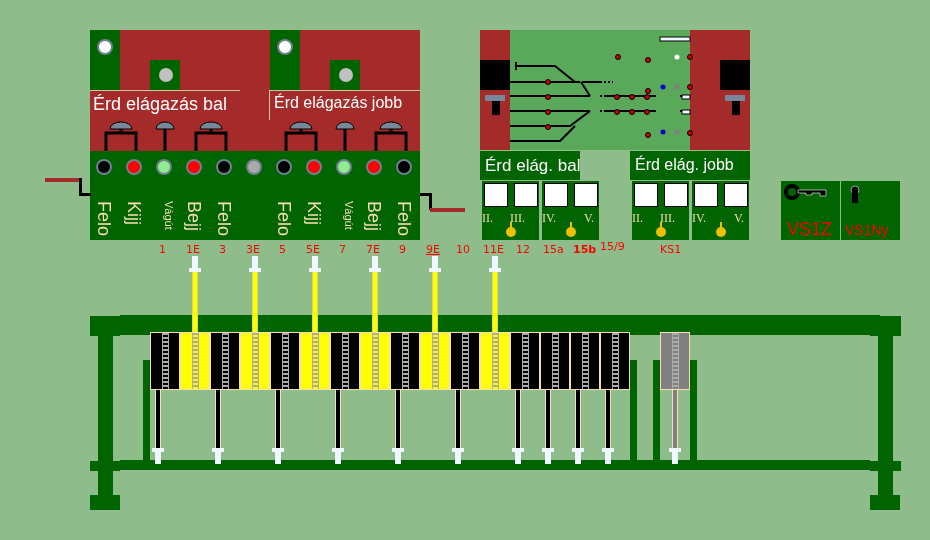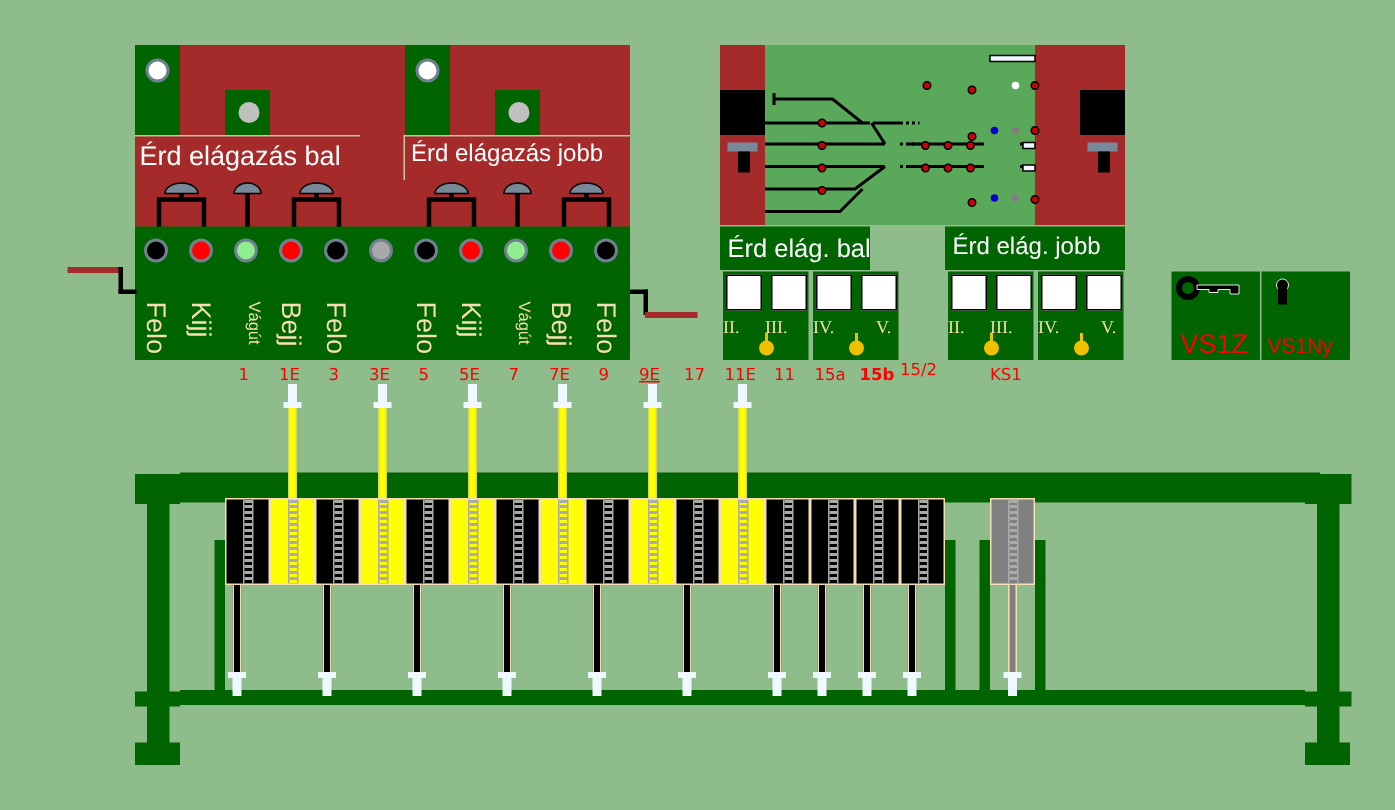--- a/index.html
+++ b/index.html
@@ -204,26 +204,26 @@
     <div class="num" style="left:159px;top:243px;">1</div>
     <div class="num" style="left:186px;top:243px;">1E</div>
     <div class="num" style="left:219px;top:243px;">3</div>
     <div class="num" style="left:246px;top:243px;">3E</div>
     <div class="num" style="left:279px;top:243px;">5</div>
     <div class="num" style="left:306px;top:243px;">5E</div>
     <div class="num" style="left:339px;top:243px;">7</div>
     <div class="num" style="left:366px;top:243px;">7E</div>
     <div class="num" style="left:399px;top:243px;">9</div>
     <div class="num" style="left:426px;top:243px;text-decoration:underline;">9E</div>
-    <div class="num" style="left:456px;top:243px;">17</div>
+    <div class="num" style="left:456px;top:243px;">10</div>
     <div class="num" style="left:483px;top:243px;">11E</div>
-    <div class="num" style="left:516px;top:243px;">11</div>
+    <div class="num" style="left:516px;top:243px;">12</div>
     <div class="num" style="left:543px;top:243px;">15a</div>
     <div class="num" style="left:573px;top:243px;font-weight:bold;">15b</div>
-    <div class="num" style="left:600px;top:240px;">15/2</div>
+    <div class="num" style="left:600px;top:240px;">15/9</div>
     <div class="num" style="left:660px;top:243px;text-align:center;">KS1</div>
   </div>
 
 <div class="abs dg" style="left:120px;top:315px;width:760px;height:20px;"></div>
 <div class="abs dg" style="left:90px;top:316px;width:30px;height:20px;"></div>
 <div class="abs dg" style="left:870px;top:316px;width:31px;height:20px;"></div>
 <div class="abs dg" style="left:98px;top:316px;width:15px;height:183px;"></div>
 <div class="abs dg" style="left:878px;top:316px;width:15px;height:183px;"></div>
 <div class="abs dg" style="left:90px;top:495px;width:30px;height:15px;"></div>
 <div class="abs dg" style="left:870px;top:495px;width:30px;height:15px;"></div>

